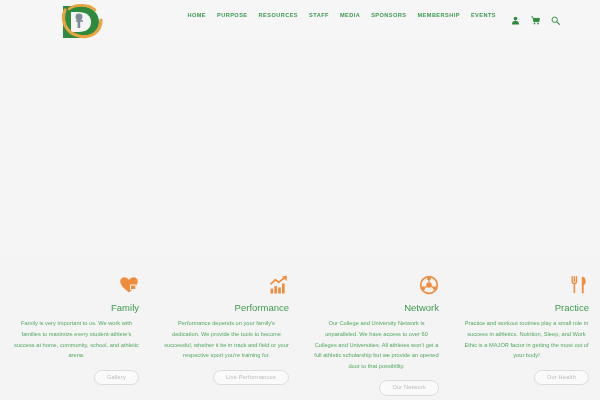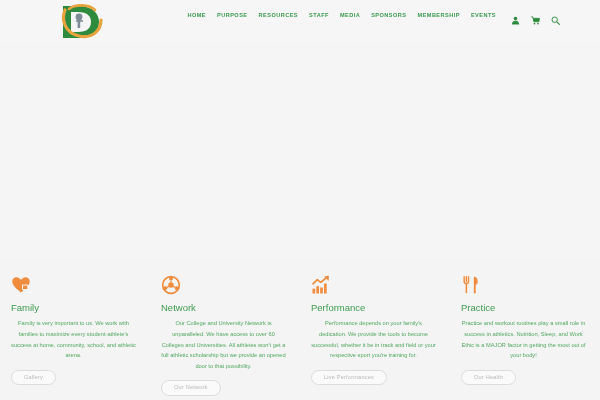--- a/index.html
+++ b/index.html
@@ -74,21 +74,21 @@
     top: 258px; left: 0;
     width: 600px; height: 142px;
     display: flex;
     background: #f4f4f4;
   }
   .feature {
     flex: 1 1 25%;
     padding: 0 11px;
     display: flex;
     flex-direction: column;
-    align-items: flex-start;
+    align-items: flex-end;
     text-align: center;
   }
   .feature-icon {
     width: 20px; height: 20px;
     margin-top: 17px;
     margin-bottom: 8px;
     display: block;
   }
   .feature-title {
     font-size: 9.5px;
@@ -185,52 +185,52 @@
         </svg>
       </span>
       <div class="feature-title">Family</div>
       <div class="feature-text">Family is very important to us. We work with families to maximize every student-athlete's success at home, community, school, and athletic arena.</div>
       <button class="feature-btn">Gallery</button>
     </div>
 
     <div class="feature">
       <span class="feature-icon">
         <svg viewBox="0 0 24 24" width="20" height="20">
+          <rect x="1.8" y="16.4" width="3.2" height="5.8" fill="#ef8c3e"></rect>
+          <rect x="6.4" y="13.4" width="3.2" height="8.8" fill="#ef8c3e"></rect>
+          <rect x="11" y="15" width="3.2" height="7.2" fill="#ef8c3e"></rect>
+          <rect x="15.6" y="10.2" width="3.2" height="12" fill="#ef8c3e"></rect>
+          <path d="M2.4 10.6 L7.6 5.6 L11.6 8.8 L20.4 1.8" fill="none" stroke="#ef8c3e" stroke-width="2" stroke-linecap="round" stroke-linejoin="round"></path>
+          <path d="M15.6 1.6 L21.4 1.4 L21.2 7.2 Z" fill="#ef8c3e"></path>
+        </svg>
+      </span>
+      <div class="feature-title">Performance</div>
+      <div class="feature-text">Performance depends on your family's dedication. We provide the tools to become successful, whether it be in track and field or your respective sport you're training for.</div>
+      <button class="feature-btn">Live Performances</button>
+    </div>
+
+    <div class="feature">
+      <span class="feature-icon">
+        <svg viewBox="0 0 24 24" width="20" height="20">
           <circle cx="12" cy="12" r="10" fill="none" stroke="#ef8c3e" stroke-width="2"></circle>
           <circle cx="12" cy="12" r="3.3" fill="#ef8c3e"></circle>
           <circle cx="12" cy="4.2" r="2.3" fill="#ef8c3e"></circle>
           <circle cx="19" cy="15.8" r="2.3" fill="#ef8c3e"></circle>
           <circle cx="5" cy="15.8" r="2.3" fill="#ef8c3e"></circle>
           <path d="M12 6.5 L12 8.7 M14.6 13.6 L17 14.8 M9.4 13.6 L7 14.8" stroke="#ef8c3e" stroke-width="1.6"></path>
         </svg>
       </span>
       <div class="feature-title">Network</div>
       <div class="feature-text">Our College and University Network is unparalleled. We have access to over 60 Colleges and Universities. All athletes won't get a full athletic scholarship but we provide an opened door to that possibility.</div>
       <button class="feature-btn">Our Network</button>
     </div>
 
     <div class="feature">
       <span class="feature-icon">
         <svg viewBox="0 0 24 24" width="20" height="20">
-          <rect x="1.8" y="16.4" width="3.2" height="5.8" fill="#ef8c3e"></rect>
-          <rect x="6.4" y="13.4" width="3.2" height="8.8" fill="#ef8c3e"></rect>
-          <rect x="11" y="15" width="3.2" height="7.2" fill="#ef8c3e"></rect>
-          <rect x="15.6" y="10.2" width="3.2" height="12" fill="#ef8c3e"></rect>
-          <path d="M2.4 10.6 L7.6 5.6 L11.6 8.8 L20.4 1.8" fill="none" stroke="#ef8c3e" stroke-width="2" stroke-linecap="round" stroke-linejoin="round"></path>
-          <path d="M15.6 1.6 L21.4 1.4 L21.2 7.2 Z" fill="#ef8c3e"></path>
-        </svg>
-      </span>
-      <div class="feature-title">Performance</div>
-      <div class="feature-text">Performance depends on your family's dedication. We provide the tools to become successful, whether it be in track and field or your respective sport you're training for.</div>
-      <button class="feature-btn">Live Performances</button>
-    </div>
-
-    <div class="feature">
-      <span class="feature-icon">
-        <svg viewBox="0 0 24 24" width="20" height="20">
           <path d="M6.4 2 L6.4 7.4 M9 2 L9 7.4 M3.8 2 L3.8 7.4" stroke="#ef8c3e" stroke-width="1.7" stroke-linecap="round"></path>
           <path d="M3.8 7.4 C3.8 9.4 5 10.2 6.4 10.2 C7.8 10.2 9 9.4 9 7.4" fill="none" stroke="#ef8c3e" stroke-width="1.7"></path>
           <rect x="5.5" y="10" width="1.9" height="12" rx="0.9" fill="#ef8c3e"></rect>
           <path d="M16.4 2 C18.8 2 20 4.6 20 8 C20 10.2 19 11.4 17.6 11.6 L17.6 22 L15.4 22 L15.4 2 Z" fill="#ef8c3e"></path>
         </svg>
       </span>
       <div class="feature-title">Practice</div>
       <div class="feature-text">Practice and workout routines play a small role in success in athletics. Nutrition, Sleep, and Work Ethic is a MAJOR factor in getting the most out of your body!</div>
       <button class="feature-btn">Our Health</button>
     </div>

